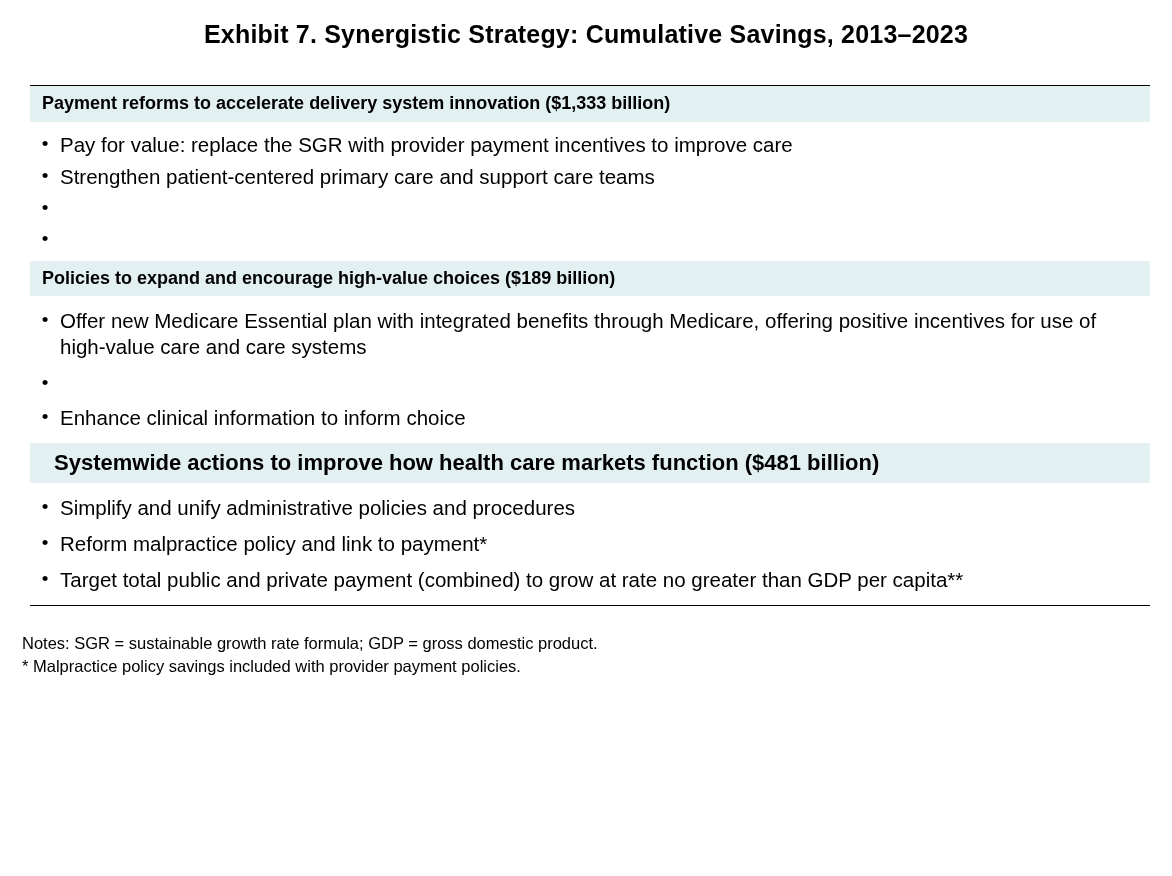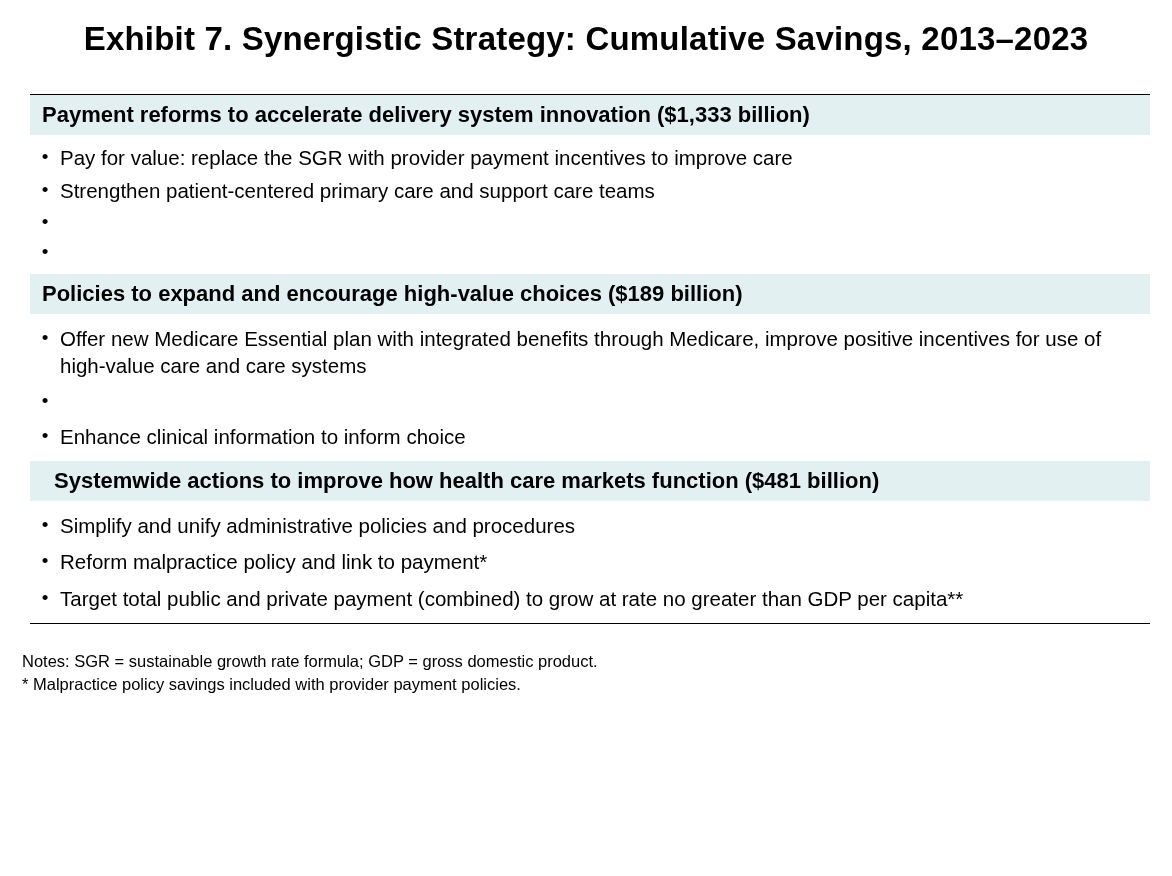--- a/index.html
+++ b/index.html
@@ -15,34 +15,34 @@
     overflow: hidden;
   }
   .page {
     position: relative;
     width: 1172px;
     height: 876px;
     box-sizing: border-box;
   }
   .exhibit-title {
     text-align: center;
-    font-size: 33px;
+    font-size: 25px;
     font-weight: bold;
     letter-spacing: 0.2px;
     padding: 20px 40px 0 40px;
     color: #000;
   }
   .table-wrap {
     margin: 36px 22px 0 30px;
     border-top: 1px solid #000;
     border-bottom: 1px solid #000;
   }
   .section-header {
     background: #e2f0f2;
-    font-size: 22px;
+    font-size: 18px;
     font-weight: bold;
     padding: 7px 0 8px 12px;
     line-height: 1.15;
     color: #000;
     white-space: nowrap;
   }
   .section-header.tight {
     padding-left: 24px;
     font-size: 22px;
   }
@@ -105,21 +105,21 @@
       </div>
       <div class="bullet-row">
         <span class="dot">•</span>
       </div>
     </div>
 
     <div class="section-header">Policies to expand and encourage high-value choices ($189 billion)</div>
     <div class="bullet-list group-b">
       <div class="bullet-row">
         <span class="dot">•</span>
-        <span class="txt">Offer new Medicare Essential plan with integrated benefits through Medicare, improve positive incentives for use of high-value care and care systems</span>
+        <span class="txt">Offer new Medicare Essential plan with integrated benefits through Medicare, offering positive incentives for use of high-value care and care systems</span>
       </div>
       <div class="bullet-row">
         <span class="dot">•</span>
       </div>
       <div class="bullet-row">
         <span class="dot">•</span>
         <span class="txt">Enhance clinical information to inform choice</span>
       </div>
     </div>
 

